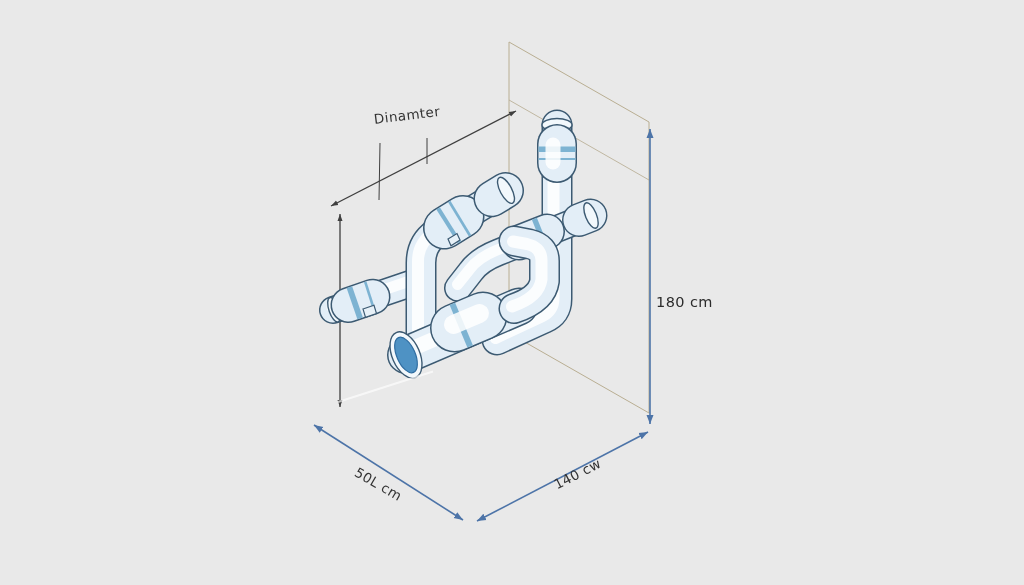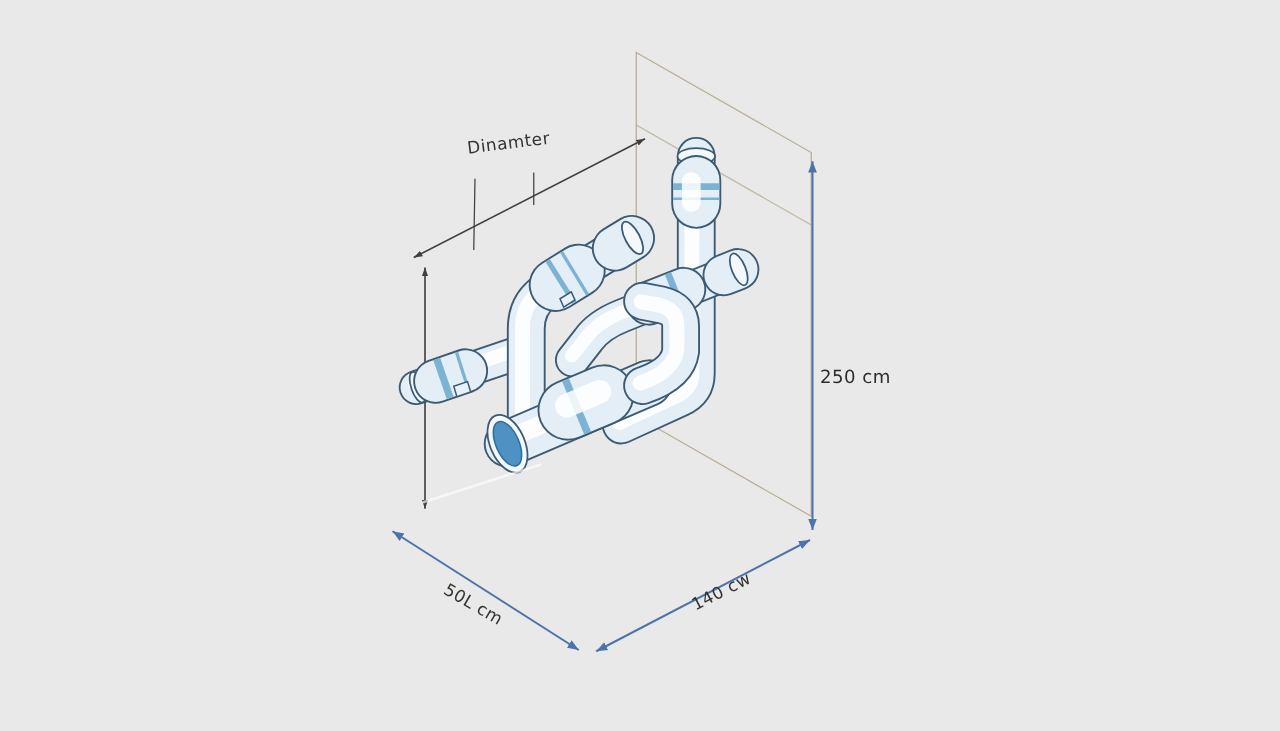--- a/index.html
+++ b/index.html
@@ -133,16 +133,16 @@
     </g>
 
     <g>
       <path d="M650,129 L650,424" class="dimb" marker-start="url(#mBlue)" marker-end="url(#mBlue)" stroke="#4d74a8"></path>
       <path d="M314,425 L463,520" class="dimb" marker-start="url(#mBlue)" marker-end="url(#mBlue)" stroke="#4d74a8"></path>
       <path d="M477,521 L648,432" class="dimb" marker-start="url(#mBlue)" marker-end="url(#mBlue)" stroke="#4d74a8"></path>
     </g>
   </svg>
 
   <div class="dim-label lbl-diameter">Dinamter</div>
-  <div class="dim-label lbl-height">250 cm</div>
+  <div class="dim-label lbl-height">180 cm</div>
   <div class="dim-label lbl-depth">50L cm</div>
   <div class="dim-label lbl-width">140 cw</div>
 </div>
 
 </body></html>

